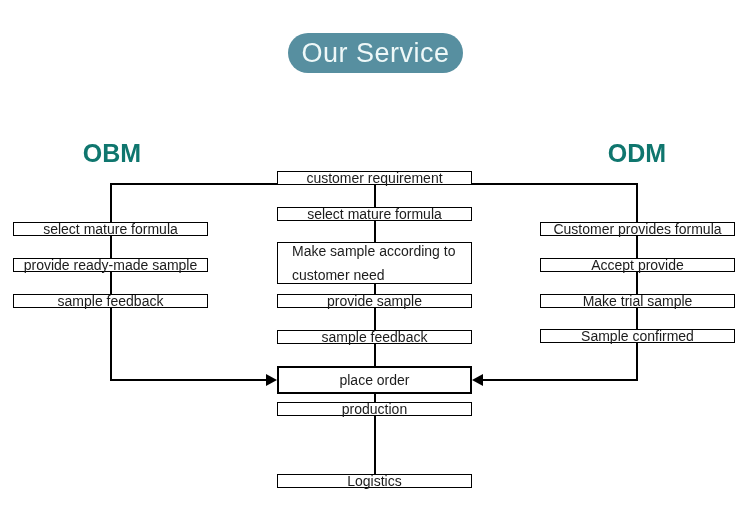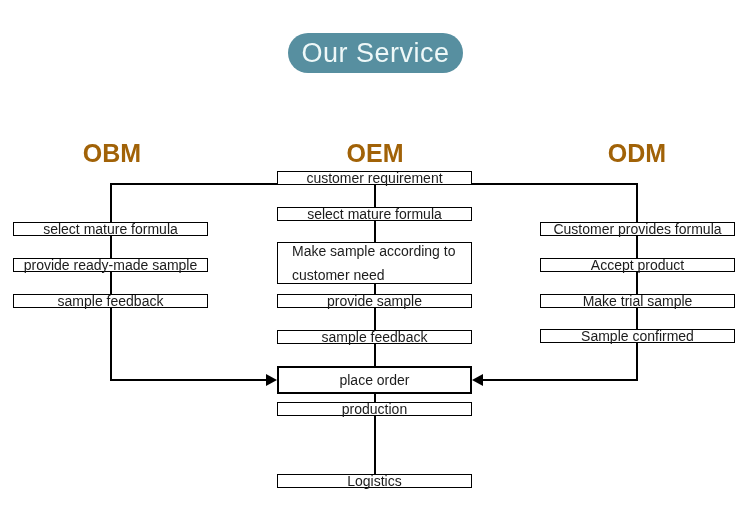--- a/index.html
+++ b/index.html
@@ -24,21 +24,21 @@
     letter-spacing: 0.5px;
     z-index: 3;
   }
   .col-header {
     position: absolute;
     top: 139px;
     width: 160px;
     height: 30px;
     font-size: 25px;
     font-weight: bold;
-    color: #a16207;
+    color: #0f766e;
     text-align: center;
     z-index: 3;
   }
   .hdr-obm { left: 32px; }
   .hdr-oem { left: 295px; }
   .hdr-odm { left: 557px; }
   .box {
     position: absolute;
     width: 195px;
     height: 14px;
@@ -87,21 +87,20 @@
   }
 </style>
 </head>
 <body>
 
 <div class="stage">
 
   <div class="badge" style="background: rgb(87, 143, 160); color: rgb(238, 248, 248);">Our Service</div>
 
   <div class="col-header hdr-obm">OBM</div>
-  <div class="col-header hdr-oem">OEM</div>
   <div class="col-header hdr-odm">ODM</div>
 
   <div class="line" style="left: 110px; top: 183px; width: 528px; height: 2px; background: rgb(0, 0, 0);"></div>
   <div class="line" style="left: 110px; top: 183px; width: 2px; height: 198px; background: rgb(0, 0, 0);"></div>
   <div class="line" style="left: 374px; top: 183px; width: 2px; height: 292px; background: rgb(0, 0, 0);"></div>
   <div class="line" style="left: 636px; top: 183px; width: 2px; height: 198px; background: rgb(0, 0, 0);"></div>
   <div class="line" style="left: 110px; top: 379px; width: 158px; height: 2px; background: rgb(0, 0, 0);"></div>
   <div class="line" style="left: 482px; top: 379px; width: 156px; height: 2px; background: rgb(0, 0, 0);"></div>
   <div class="arrow arrow-right" style="left:266px; top:374px;"></div>
   <div class="arrow arrow-left" style="left:472px; top:374px;"></div>
@@ -113,17 +112,17 @@
   <div class="box col-oem" style="top:171px;">customer requirement</div>
   <div class="box col-oem" style="top:207px;">select mature formula</div>
   <div class="box col-oem box-tall" style="top:242px;">Make sample according to customer need</div>
   <div class="box col-oem" style="top:294px;">provide sample</div>
   <div class="box col-oem" style="top:330px;">sample feedback</div>
   <div class="box col-oem box-thick" style="top:366px;">place order</div>
   <div class="box col-oem" style="top:402px;">production</div>
   <div class="box col-odm" style="top:222px;">Customer provides formula</div>
 
   <div class="box col-oem" style="top:474px;">Logistics</div>
-  <div class="box col-odm" style="top:258px;">Accept product</div>
+  <div class="box col-odm" style="top:258px;">Accept provide</div>
   <div class="box col-odm" style="top:329px;">Sample confirmed</div>
   <div class="box col-odm" style="top:294px;">Make trial sample</div>
 
 </div>
 
 </body></html>

